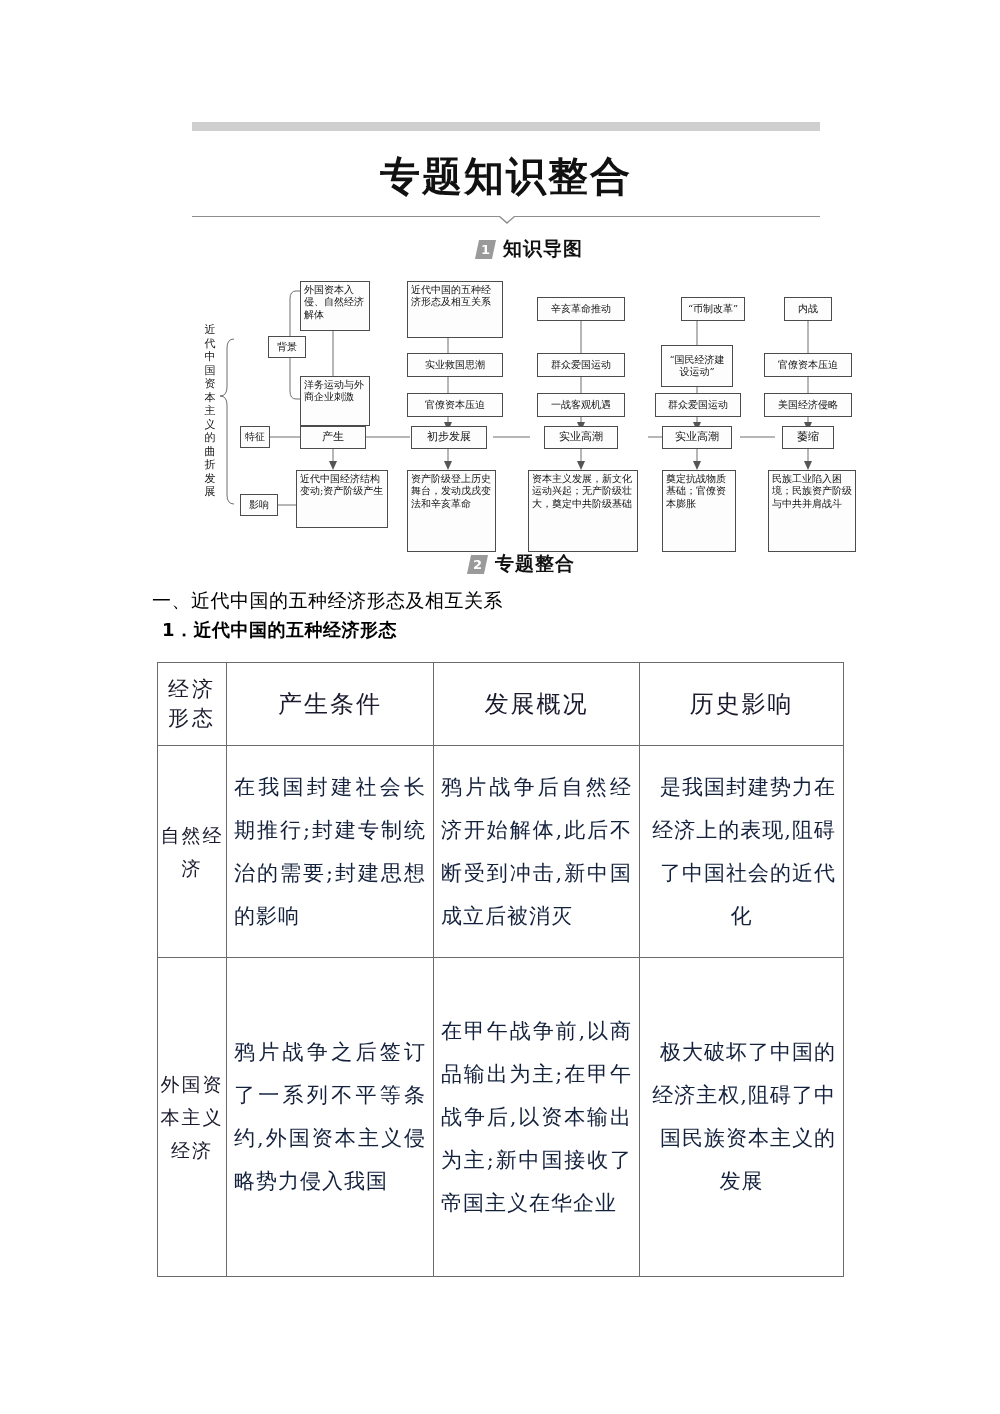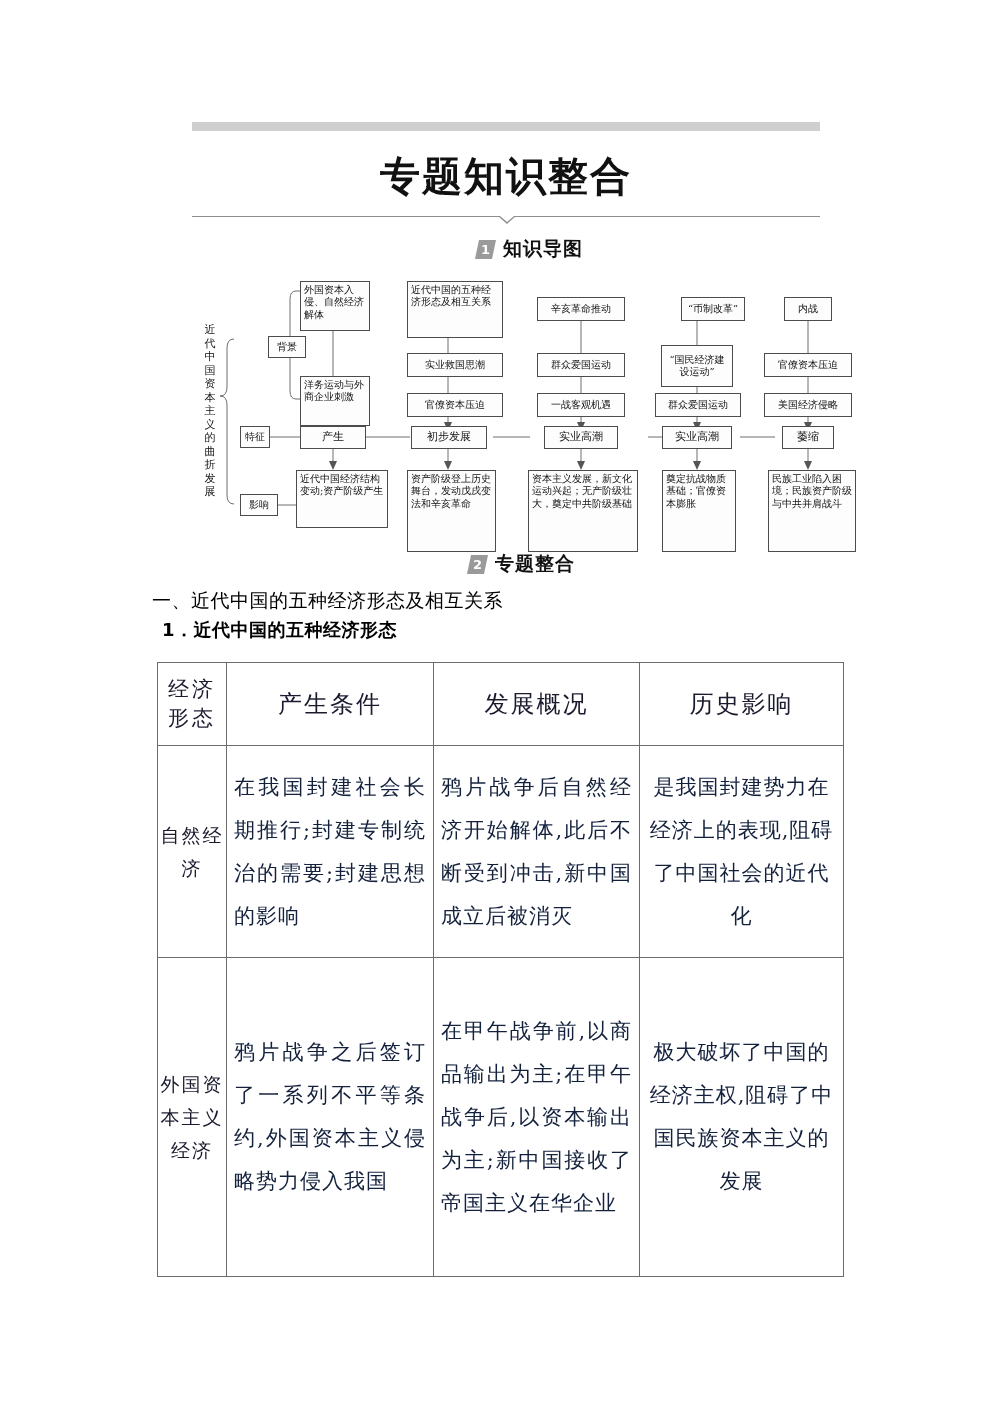--- a/index.html
+++ b/index.html
@@ -105,21 +105,21 @@
   .tbl .th-a{font-size:21px;line-height:29px;letter-spacing:3px;}
   .tbl .cat{
     text-align:center;font-size:19px;line-height:33px;letter-spacing:2px;
     color:#1a1a2e;padding:4px 2px;
   }
   .tbl .cell{
     font-size:21px;line-height:43px;padding:8px 7px;
     text-align:justify;text-align-last:left;color:#14213d;
     letter-spacing:1px;
   }
-  .tbl .cell.mid{text-align:center;text-align-last:center;}
+  .tbl .cell.mid{text-align:right;text-align-last:center;}
   .tbl .r1 td{height:195px;}
   .tbl .r2 td{height:302px;}
 </style>
 </head>
 <body>
 
 <div class="page">
 
   <div class="hdr-bar"></div>
   <div class="hdr-title">专题知识整合</div>

